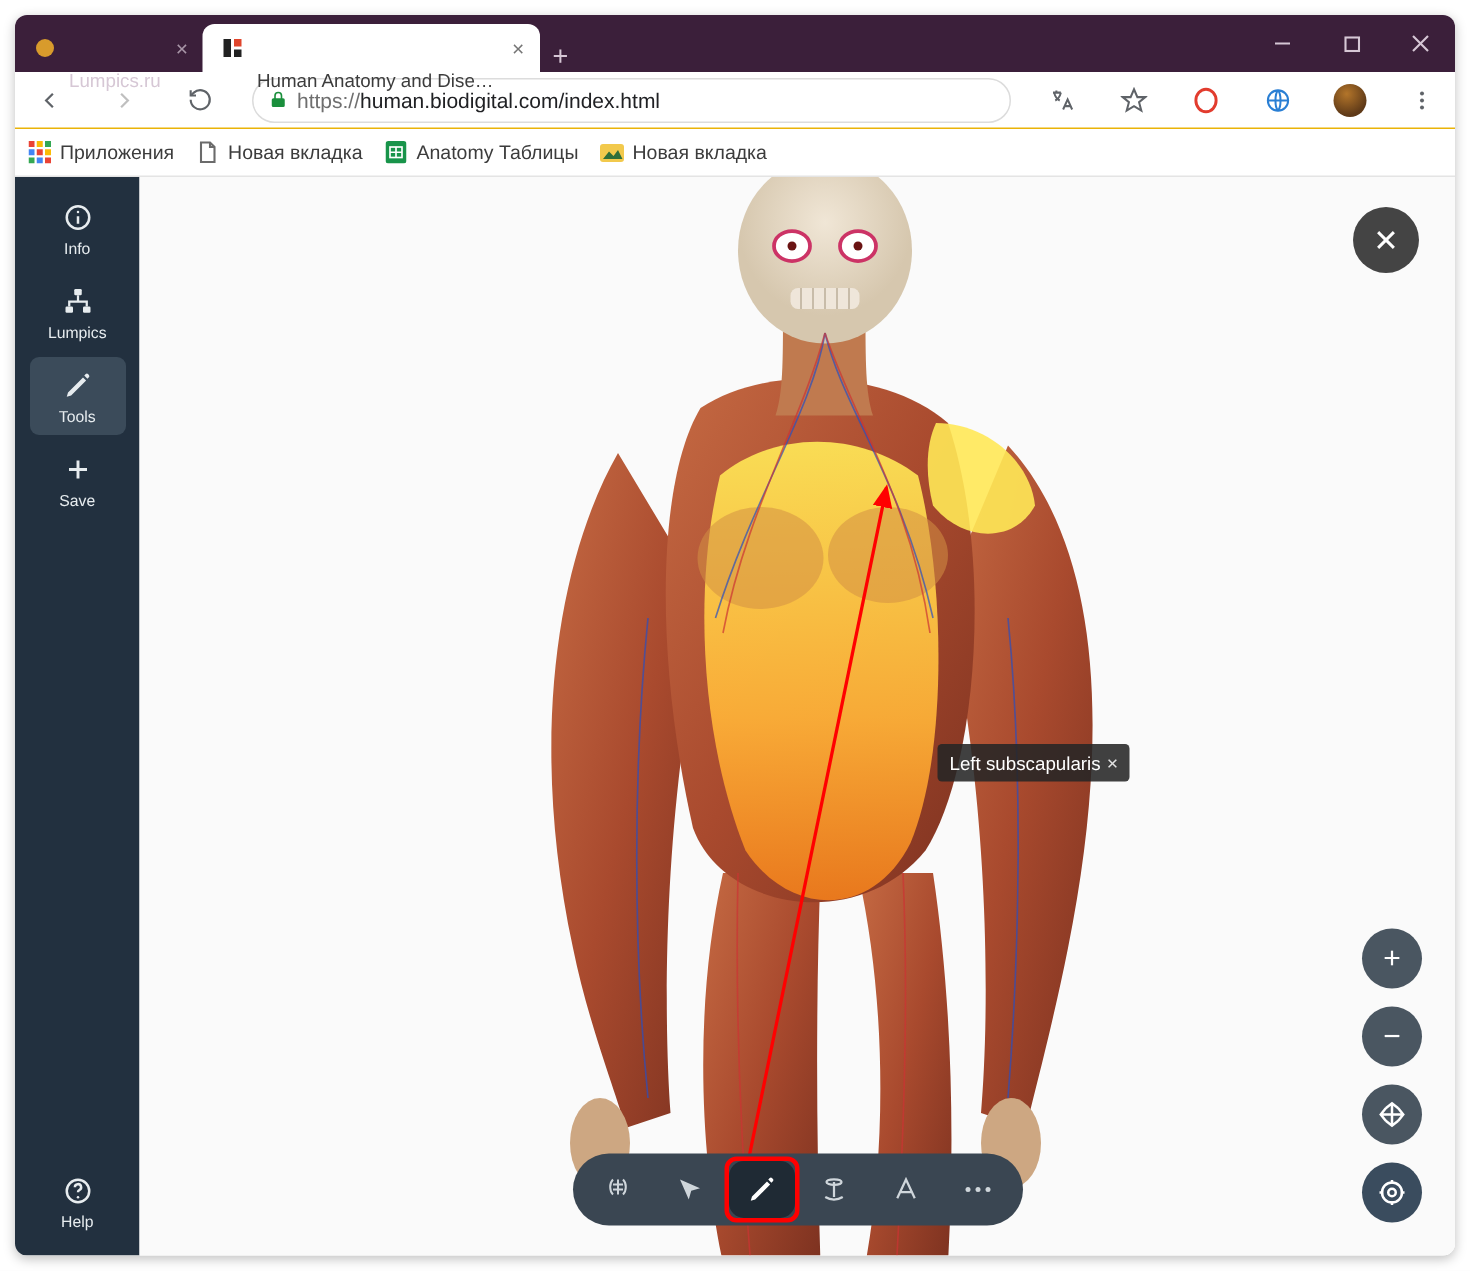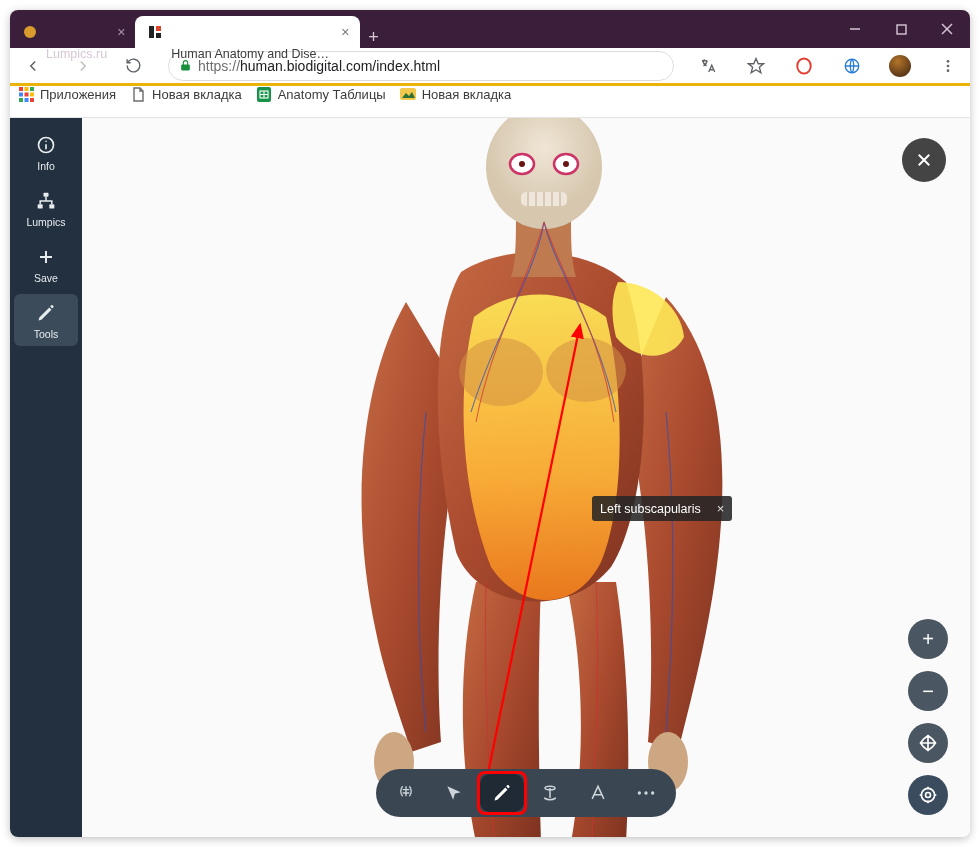--- a/index.html
+++ b/index.html
@@ -12,58 +12,58 @@
   .tab { display: flex; align-items: center; height: 32px; padding: 0 10px 0 12px; color: #d6c7d5; font-size: 12.5px; max-width: 240px; border-radius: 8px 8px 0 0; position: relative; }
   .tab.active { background: #fff; color: #3c3c3c; }
   .tab .favicon { width: 16px; height: 16px; margin-right: 8px; display: inline-flex; align-items: center; justify-content: center; }
   .tab .tab-title { white-space: nowrap; overflow: hidden; text-overflow: ellipsis; max-width: 160px; margin-top: 43px; }
   .tab .tab-close { margin-left: 10px; color: currentColor; opacity:.7; cursor: pointer; font-size: 14px; }
   .new-tab { width: 28px; display:flex; align-items:center; justify-content:center; color:#d6c7d5; font-size:18px; cursor:pointer; }
   .win-controls { display:flex; align-items:center; }
   .win-btn { width: 46px; height: 38px; display:flex; align-items:center; justify-content:center; color:#d6c7d5; cursor:pointer; }
 
   
-  .addrbar { height: 38px; background:#fff; border-bottom:3px solid #eab308; display:flex; align-items:center; padding:0 8px; gap:20px; }
+  .addrbar { height: 38px; background:#fff; border-bottom:1px solid #eab308; display:flex; align-items:center; padding:0 8px; gap:20px; }
   .nav-btn { width:30px; height:30px; border-radius:50%; display:flex; align-items:center; justify-content:center; color:#5f6368; cursor:pointer; }
   .nav-btn[aria-disabled="true"] { color:#bfbfbf; cursor:default; }
   .omnibox { flex:1; height:30px; border:1px solid #dcdcdc; border-radius:15px; display:flex; align-items:center; padding:0 10px; font-size:14px; color:#202124; gap:6px; }
   .omni-lock { color:#1a8f3c; display:flex; align-items:center; }
   .omni-text .muted{ color:#6f6f6f; }
   .addr-icon { width:28px; height:28px; display:flex; align-items:center; justify-content:center; color:#5f6368; cursor:pointer; }
   .avatar-dot { width:22px;height:22px;border-radius:50%; background:radial-gradient(circle at 40% 30%, #b3752a 0, #5f3a18 70%); }
 
   
-  .bmbar { height: 32px; background:#fff; border-bottom:1px solid #e4e4e4; display:flex; align-items:flex-start; padding:0 8px; gap:14px; font-size:13px; color:#3c3c3c; }
+  .bmbar { height: 32px; background:#fff; border-bottom:1px solid #e4e4e4; display:flex; align-items:center; padding:0 8px; gap:14px; font-size:13px; color:#3c3c3c; }
   .bm { display:flex; align-items:center; gap:6px; cursor:pointer; }
   .bm .bm-icon { width:16px; height:16px; display:inline-flex; align-items:center; justify-content:center; }
 
   
   .content { position:absolute; top:108px; left:0; right:0; bottom:0; display:flex; background:#fff; }
-  .sidebar { width:72px; background:#22303f; display:flex; flex-direction:column; align-items:center; padding-top:8px; gap:4px; }
+  .sidebar { width:83px; background:#22303f; display:flex; flex-direction:column; align-items:center; padding-top:8px; gap:4px; }
   .side-item { width:64px; padding:8px 0 6px; display:flex; flex-direction:column; align-items:center; gap:4px; color:#e7ecef; font-size:10.5px; border-radius:6px; cursor:pointer; }
   .side-item.active { background:#3b4b5a; }
   .side-item .s-ico { width:22px; height:22px; display:flex; align-items:center; justify-content:center; }
   .side-spacer { flex:1; }
 
   
   .canvas { flex:1; position:relative; background:#fafafa; overflow:hidden; }
 
   
   .anat { position:absolute; left:50%; top:-6px; transform:translateX(-50%); width:520px; height:730px; }
 
   
   .canvas-close { position:absolute; top:20px; right:24px; width:44px;height:44px;border-radius:50%; background:#444; color:#fff; display:flex; align-items:center; justify-content:center; cursor:pointer; font-size:20px; }
 
   
   .right-controls { position:absolute; right:22px; bottom:22px; display:flex; flex-direction:column; gap:12px; }
   .rc { width:40px;height:40px;border-radius:50%; background:#4a5661; color:#fff; display:flex; align-items:center; justify-content:center; cursor:pointer; font-size:20px; }
   .rc:last-child { background:#3a4c5e; }
 
   
-  .chip { position:absolute; left:510px; top:378px; background:rgba(38,38,38,.88); color:#fff; font-size:12.5px; padding:5px 8px; border-radius:3px; display:flex; align-items:center; gap:16px; }
+  .chip { position:absolute; left:532px; top:378px; background:rgba(38,38,38,.88); color:#fff; font-size:12.5px; padding:5px 8px; border-radius:3px; display:flex; align-items:center; gap:4px; }
   .chip .chip-x { cursor:pointer; font-size:13px; opacity:.85; }
 
   
   .btoolbar { position:absolute; left:50%; bottom:20px; transform:translateX(-50%); background:#3a4652; border-radius:26px; height:48px; display:flex; align-items:center; padding:0 8px; gap:4px; }
   .bt { width:44px; height:38px; border-radius:10px; display:flex; align-items:center; justify-content:center; color:#cfd6db; cursor:pointer; }
   .bt.bt-pencil { background:#1f2a34; position:relative; }
   .bt-highlight { position:absolute; border:3px solid red; border-radius:8px; left:-3px; top:-3px; right:-3px; bottom:-3px; pointer-events:none; }
 
   
   .arrow-svg { position:absolute; pointer-events:none; }
@@ -241,38 +241,48 @@
         <span class="s-ico">
             <svg width="20" height="20" viewBox="0 0 24 24" fill="currentColor">
               <rect x="9" y="2" width="6" height="5" rx="1"></rect>
               <rect x="2" y="16" width="6" height="5" rx="1"></rect>
               <rect x="16" y="16" width="6" height="5" rx="1"></rect>
               <path d="M12 7v5M5 16v-4h14v4M12 12v0" stroke="currentColor" stroke-width="1.8" fill="none"></path>
             </svg>
           </span>
         <span>Lumpics</span>
       </div>
+      <div class="side-item active">
+        <span class="s-ico">
+            <svg width="20" height="20" viewBox="0 0 24 24" fill="currentColor">
+              <path d="M3 21l3.5-1 12-12-2.5-2.5-12 12L3 21zM17 4l2.5 2.5 1.2-1.2a1.3 1.3 0 0 0 0-1.8l-.7-.7a1.3 1.3 0 0 0-1.8 0L17 4z"></path>
+            </svg>
+          </span>
+        <span>Tools</span>
+      </div>
       <div class="side-item">
         <span class="s-ico">
             <svg width="18" height="18" viewBox="0 0 24 24" stroke="currentColor" stroke-width="2.6">
               <line x1="12" y1="4" x2="12" y2="20"></line>
               <line x1="4" y1="12" x2="20" y2="12"></line>
             </svg>
           </span>
         <span>Save</span>
       </div>
-      <div class="side-item active">
+      <div class="side-spacer"></div>
+      <div class="side-item" style="margin-bottom:10px;">
         <span class="s-ico">
-            <svg width="20" height="20" viewBox="0 0 24 24" fill="currentColor">
-              <path d="M3 21l3.5-1 12-12-2.5-2.5-12 12L3 21zM17 4l2.5 2.5 1.2-1.2a1.3 1.3 0 0 0 0-1.8l-.7-.7a1.3 1.3 0 0 0-1.8 0L17 4z"></path>
+            <svg width="20" height="20" viewBox="0 0 24 24" fill="none" stroke="currentColor" stroke-width="2">
+              <circle cx="12" cy="12" r="9"></circle>
+              <path d="M9.5 9a2.5 2.5 0 1 1 3.5 2.3c-.9.4-1 .9-1 1.7"></path>
+              <circle cx="12" cy="17" r="1" fill="currentColor" stroke="none"></circle>
             </svg>
           </span>
-        <span>Tools</span>
-      </div>
-      <div class="side-spacer"></div>
+        <span>Help</span>
+      </div>
     </div>
 
     <div class="canvas">
 
       <svg class="anat" viewBox="0 0 520 730">
 
         <defs>
           <radialGradient id="skullG" cx="50%" cy="35%">
               <stop offset="0%" stop-color="#f0e6d6"></stop>
               <stop offset="100%" stop-color="#d6c7ae"></stop>

